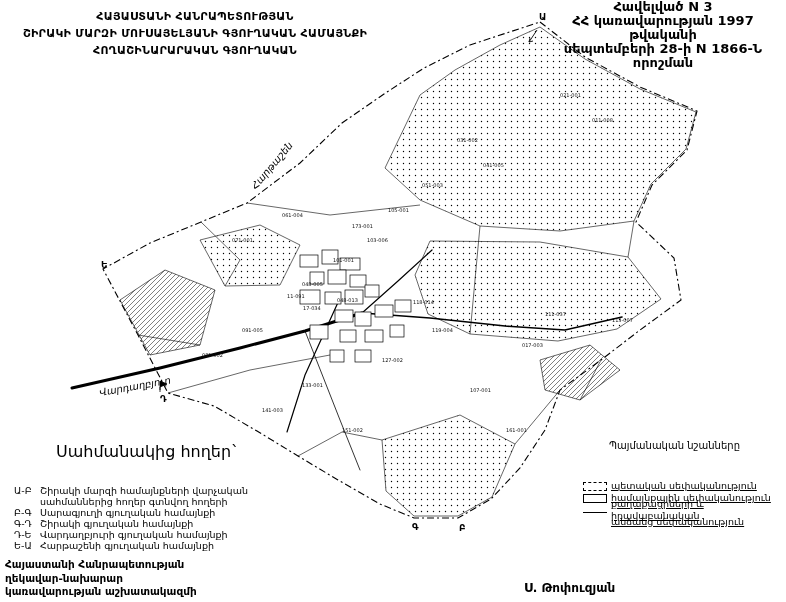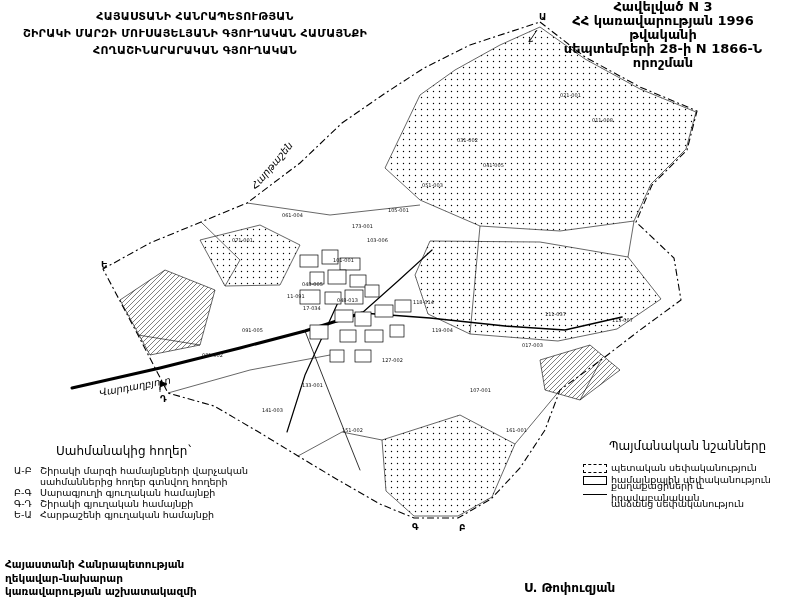--- a/index.html
+++ b/index.html
@@ -11,27 +11,27 @@
   .abs{position:absolute;}
   
   #title-block{left:5px;top:8px;width:380px;text-align:center;
     font-weight:bold;font-size:11px;line-height:17px;letter-spacing:.3px;}
   #annex-block{left:540px;top:0;width:246px;text-align:center;
     font-weight:bold;font-size:13px;line-height:14px;}
   
   #map-canvas{left:0;top:0;width:786px;height:602px;}
   
   #adjacent-legend{left:14px;top:446px;width:330px;font-size:9.5px;line-height:11px;}
-  #adjacent-legend .hdr{margin-left:42px;margin-bottom:8px;font-size:12px;}
+  #adjacent-legend .hdr{margin-left:42px;margin-bottom:28px;font-size:16px;}
   .adj-row{display:flex;margin-top:0;}
   .adj-code{width:26px;flex:0 0 26px;}
   
   #symbols-legend{left:583px;top:440px;width:200px;font-size:9.5px;line-height:12px;}
-  #symbols-legend .hdr{margin-left:26px;margin-bottom:10px;font-size:12px;}
-  .sym-row{display:flex;align-items:center;height:12px;}
+  #symbols-legend .hdr{margin-left:26px;margin-bottom:28px;font-size:10px;}
+  .sym-row{display:flex;align-items:center;height:12px;text-decoration:underline;}
   .sym-swatch{width:24px;height:9px;flex:0 0 24px;margin-right:4px;box-sizing:border-box;position:relative;}
   .sw-state{border:1px dashed #000;background:#fff;}
   .sw-community{border:1px solid #000;
     background-image:radial-gradient(#000 18%,transparent 20%);
     background-size:4px 4px;}
   .sw-private-line{height:0;border-top:1.2px solid #000;margin-top:4px;}
   .sw-none{border:none;}
   
   #footer-block{left:5px;top:558px;font-weight:bold;font-size:10.5px;line-height:13.5px;}
   #signature{left:524px;top:581px;font-weight:bold;font-size:12px;}
@@ -156,21 +156,21 @@
   </svg>
 
   <div id="title-block" class="abs">
     <div>ՀԱՅԱՍՏԱՆԻ  ՀԱՆՐԱՊԵՏՈՒԹՅԱՆ</div>
     <div>ՇԻՐԱԿԻ ՄԱՐԶԻ ՄՈՒՍԱՅԵԼՅԱՆԻ ԳՅՈՒՂԱԿԱՆ ՀԱՄԱՅՆՔԻ</div>
     <div>ՀՈՂԱՇԻՆԱՐԱՐԱԿԱՆ ԳՅՈՒՂԱԿԱՆ</div>
   </div>
 
   <div id="annex-block" class="abs">
     <div>Հավելված N 3</div>
-    <div>ՀՀ կառավարության 1996 թվականի</div>
+    <div>ՀՀ կառավարության 1997 թվականի</div>
     <div>սեպտեմբերի 28-ի N 1866-Ն որոշման</div>
   </div>
 
   <div id="adjacent-legend" class="abs">
     <div class="hdr">Սահմանակից հողեր`</div>
     <div id="adjacent-legend-items">
         <div class="adj-row">
           <span class="adj-code">Ա-Բ</span>
           <span>Շիրակի մարզի համայնքների վարչական</span>
         </div>
@@ -178,20 +178,24 @@
           <span class="adj-code"></span>
           <span>սահմաններից հողեր գտնվող հողերի</span>
         </div>
         <div class="adj-row">
           <span class="adj-code">Բ-Գ</span>
           <span>Սարագյուղի գյուղական համայնքի</span>
         </div>
         <div class="adj-row">
           <span class="adj-code">Գ-Դ</span>
           <span>Շիրակի գյուղական համայնքի</span>
+        </div>
+        <div class="adj-row">
+          <span class="adj-code">Դ-Ե</span>
+          <span>Վարդաղբյուրի գյուղական համայնքի</span>
         </div>
         <div class="adj-row">
           <span class="adj-code">Ե-Ա</span>
           <span>Հարթաշենի գյուղական համայնքի</span>
         </div>
       </div>
   </div>
 
   <div id="symbols-legend" class="abs">
     <div class="hdr">Պայմանական նշանները</div>

